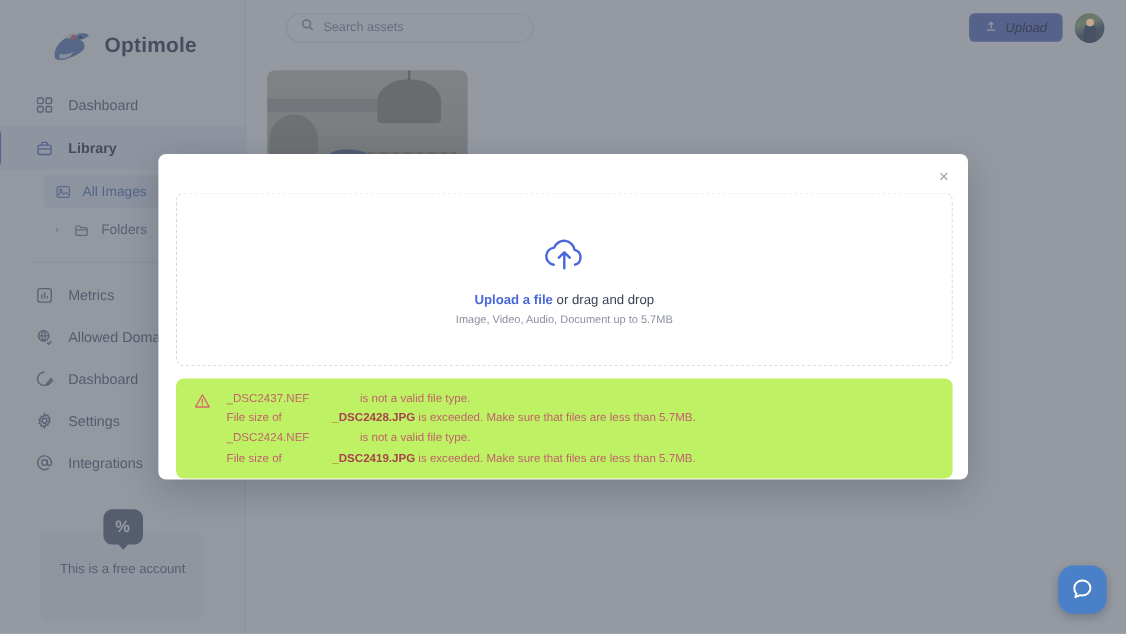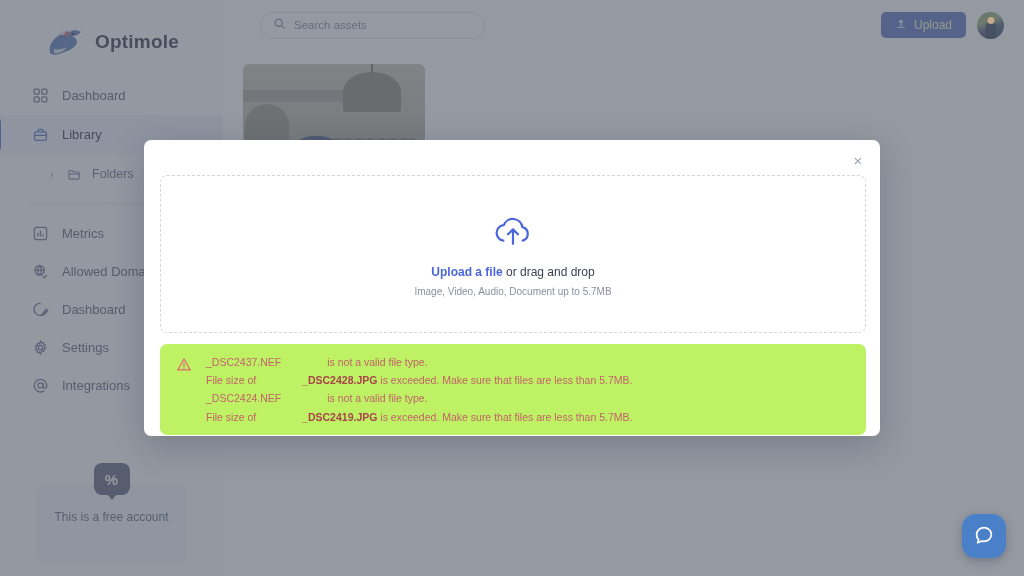--- a/index.html
+++ b/index.html
@@ -29,21 +29,21 @@
   .logo-mark { width: 42px; height: 38px; position: relative; }
   .logo-text { font-size: 19px; font-weight: bold; color: #35394a; letter-spacing: .2px; }
 
   .nav { margin-top: 8px; }
   .nav-item {
     position: relative;
     display: flex; align-items: center; gap: 13px;
     height: 39px; padding: 0 0 0 32px;
     font-size: 13px; color: #5b6074;
   }
-  .nav-item.active { background: #eef1f9; color: #2f3447; font-weight: normal; align-items: center; }
+  .nav-item.active { background: #eef1f9; color: #2f3447; font-weight: bold; align-items: center; }
   .nav-item.active .bar {
     position: absolute; left: -9px; top: 3px;
     width: 10px; height: 33px; border-radius: 4px; background: #5b72c0;
   }
   .nav-item .ico { width: 17px; height: 17px; display: block; color: #6d7punk; }
   .nav-sub {
     display: flex; align-items: center; gap: 10px;
     height: 30px; margin: 5px 16px 0 40px; padding-left: 10px;
     border-radius: 5px; font-size: 12.5px; color: #6a7088;
   }
@@ -89,22 +89,22 @@
     border: none; outline: none; font-size: 11.5px; color: #5d6277;
     font-family: inherit; background: transparent; width: 100%;
   }
   .search-box input::placeholder { color: #858b9e; }
   .topbar-right {
     margin-left: auto; display: flex; align-items: center; gap: 11px;
   }
   .upload-btn {
     display: flex; align-items: center; gap: 7px;
     height: 26px; padding: 0 14px; border: none; border-radius: 5px;
-    background: #5b72c0; color: #fef9c3; font-size: 12px;
-    font-family: inherit; cursor: pointer;
+    background: #5b72c0; color: #0f172a; font-size: 12px;
+    font-family: inherit; cursor: pointer; font-style: italic;
   }
   .avatar {
     width: 27px; height: 27px; border-radius: 50%;
     background: linear-gradient(160deg,#7e9a63 0%,#9fb27c 34%,#4a5a72 60%,#3d4a5e 100%);
     overflow: hidden; position: relative;
   }
   .avatar:after {
     content: ""; position: absolute; left: 50%; top: 38%;
     transform: translateX(-50%); width: 11px; height: 17px;
     border-radius: 5px 5px 0 0; background: #35435c;
@@ -239,20 +239,30 @@
           <span class="ico">
             <svg viewBox="0 0 20 20" width="17" height="17" fill="none" stroke="#5b72c0" stroke-width="1.5">
               <rect x="3" y="7" width="14" height="10" rx="2.2"></rect>
               <path d="M7 7V5.5A1.5 1.5 0 0 1 8.5 4h3A1.5 1.5 0 0 1 13 5.5V7"></path>
               <path d="M3 11h14"></path>
             </svg>
           </span>
           <span>Library</span>
         </div>
 
+        <div class="nav-sub sel">
+          <span class="ico">
+            <svg viewBox="0 0 20 20" width="15" height="15" fill="none" stroke="#6d82c6" stroke-width="1.5">
+              <rect x="2.5" y="3.5" width="15" height="13" rx="2.4"></rect>
+              <circle cx="7" cy="8" r="1.4"></circle>
+              <path d="M3.5 14l4.2-4 3 2.8 2.6-2.4 3.2 3.1"></path>
+            </svg>
+          </span>
+          <span>All Images</span>
+        </div>
 
         <div class="nav-sub">
           <span class="chev">›</span>
           <span class="ico">
             <svg viewBox="0 0 20 20" width="15" height="15" fill="none" stroke="#7b8199" stroke-width="1.5">
               <path d="M2.6 6.2a1.6 1.6 0 0 1 1.6-1.6h3l1.6 2h5.9a1.6 1.6 0 0 1 1.6 1.6v6.3a1.6 1.6 0 0 1-1.6 1.6H4.2a1.6 1.6 0 0 1-1.6-1.6z"></path>
               <path d="M2.6 9.4h14.7"></path>
             </svg>
           </span>
           <span>Folders</span>

